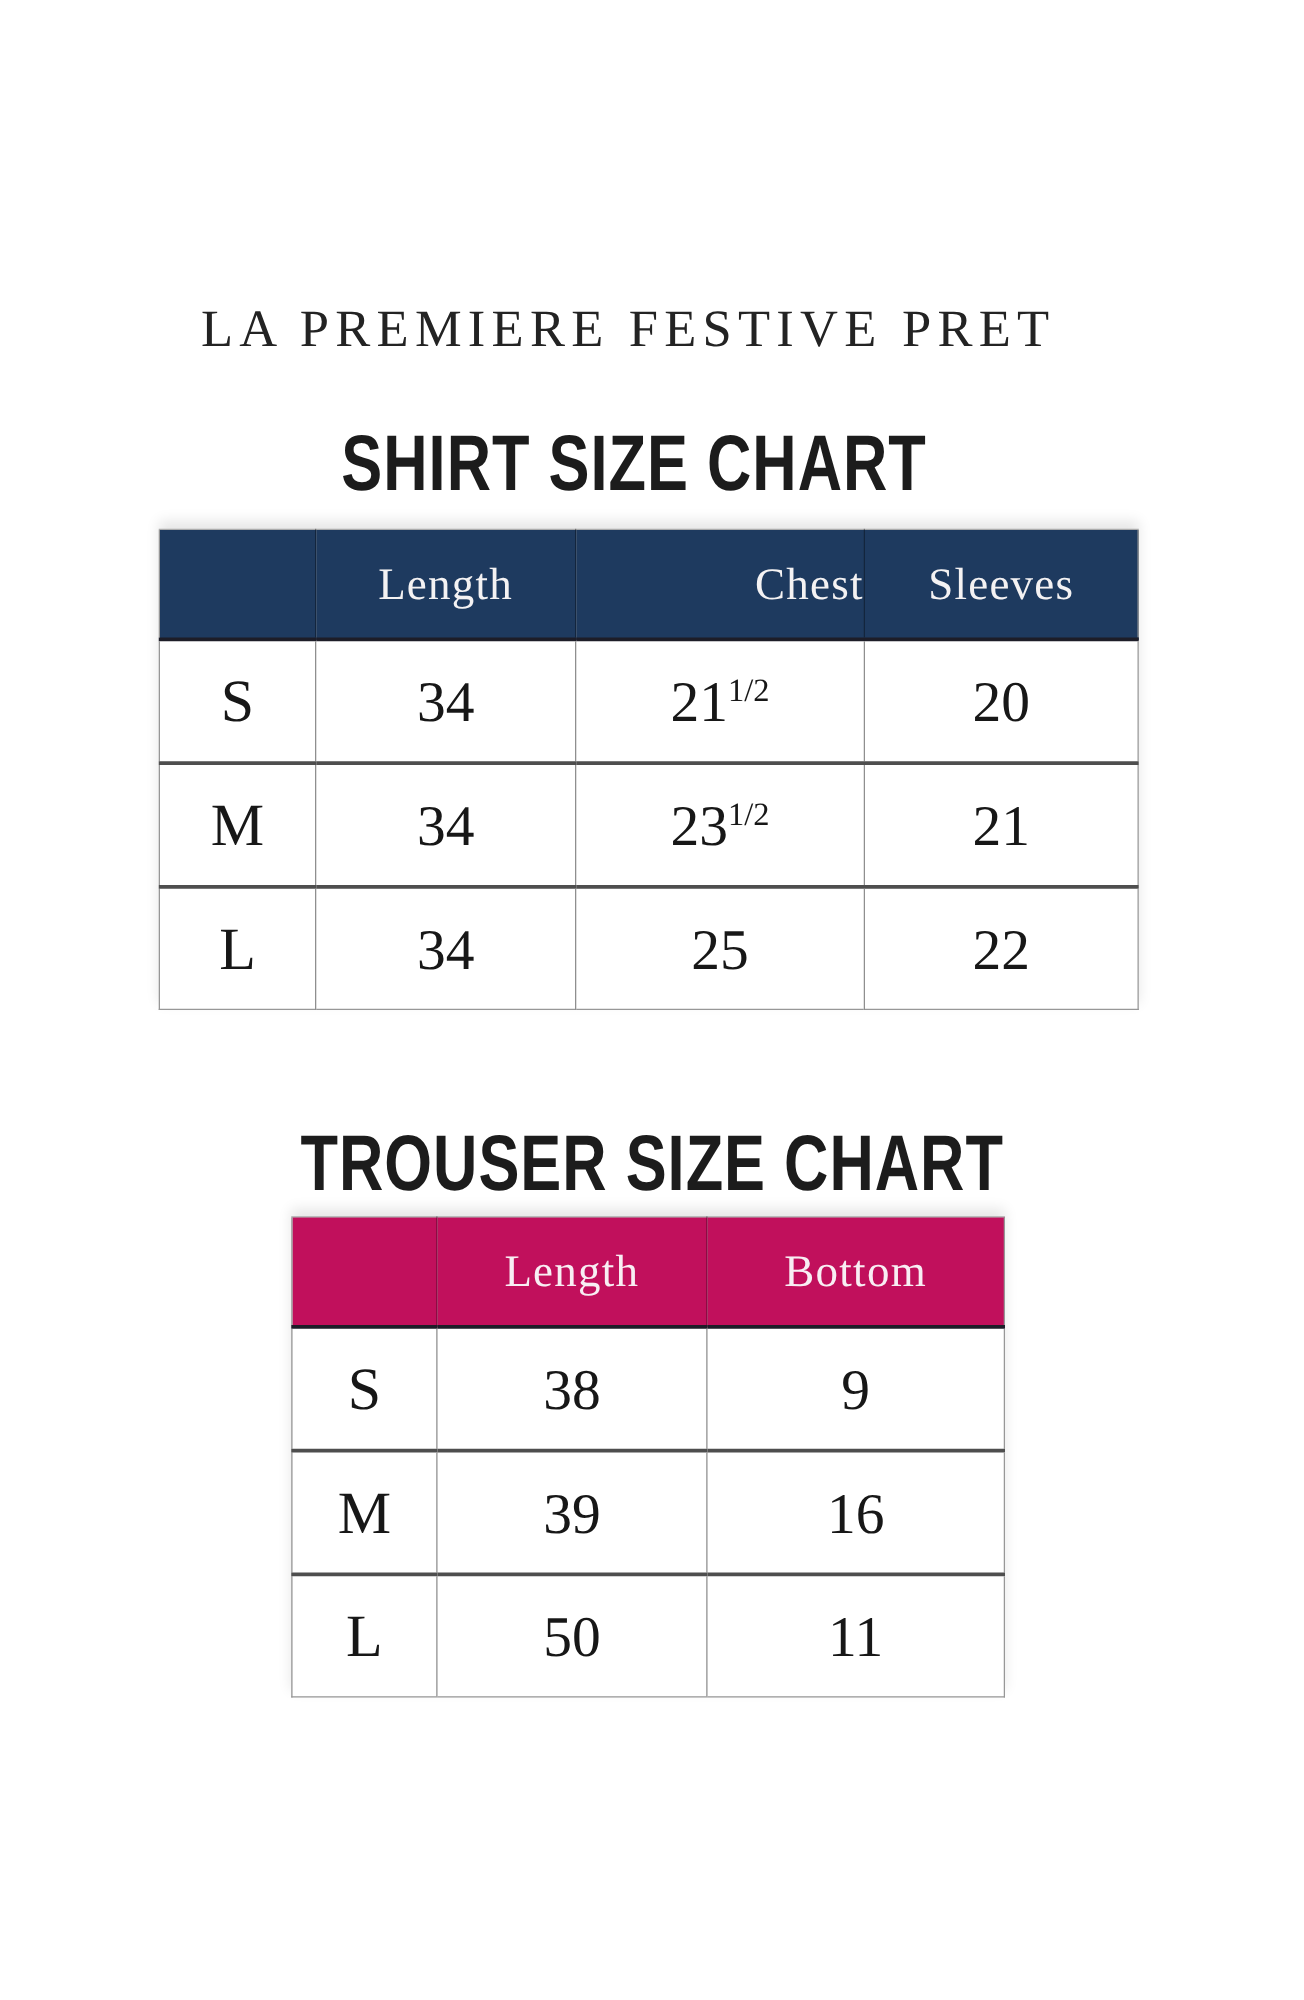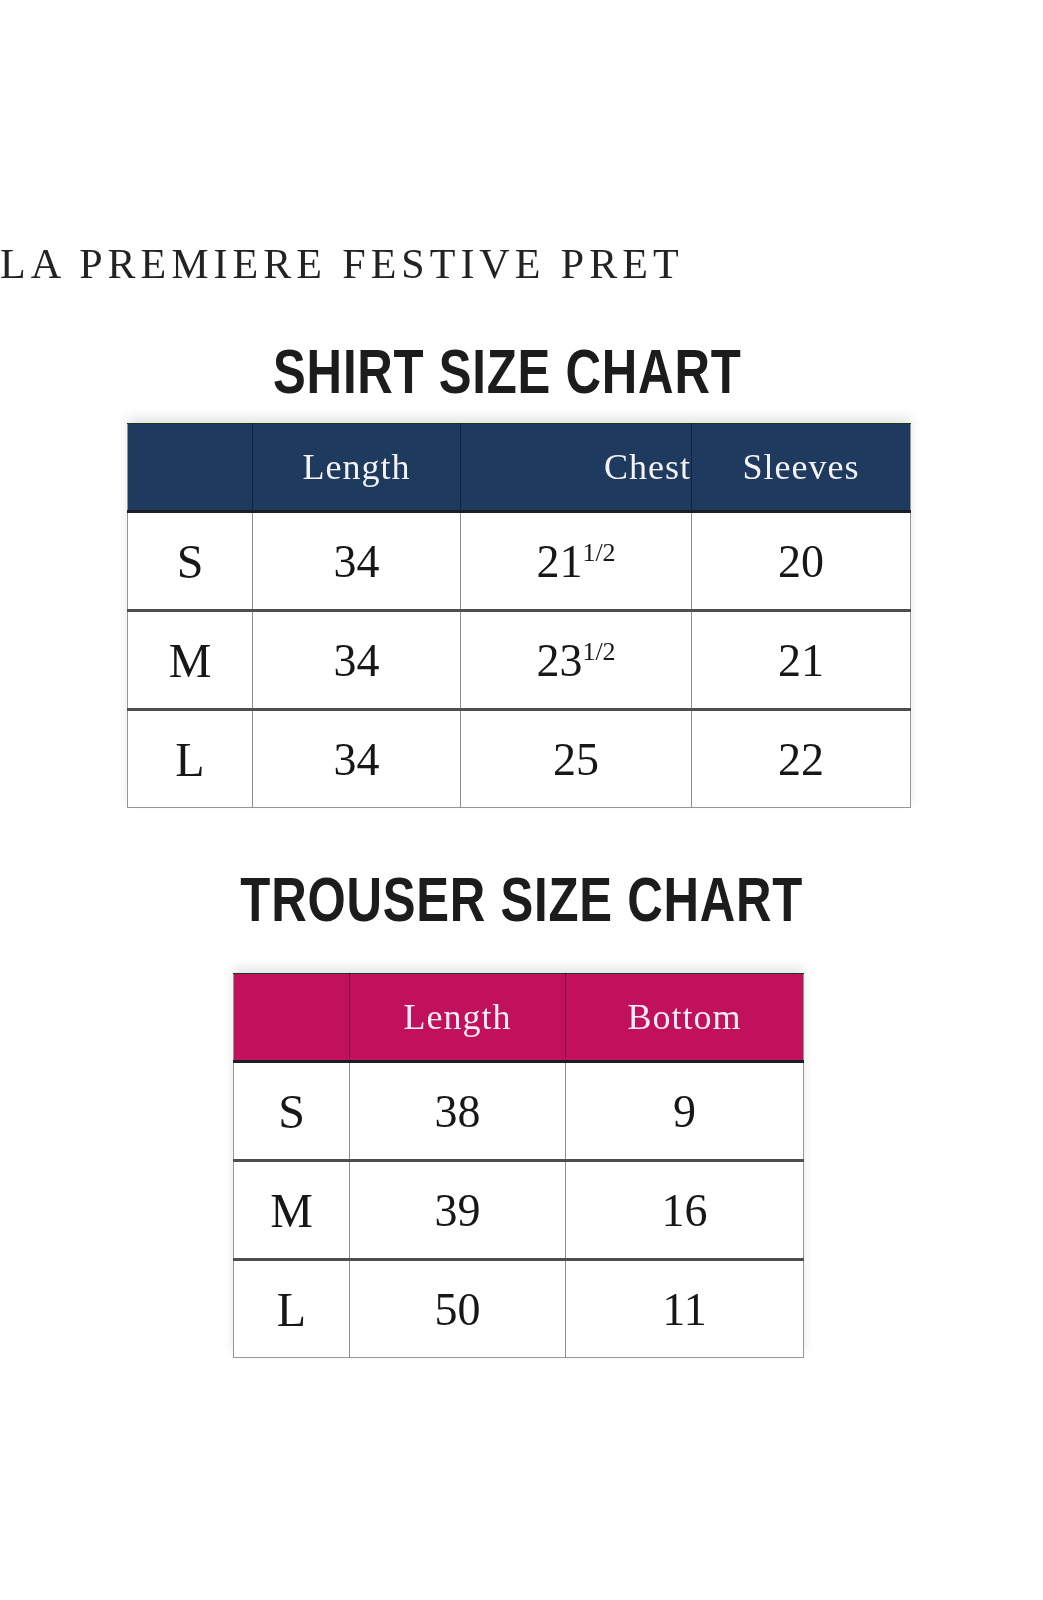--- a/index.html
+++ b/index.html
@@ -2,38 +2,38 @@
 <html><head>
 <meta charset="utf-8">
 <style>
   html,body{margin:0;padding:0;}
   body{
     width:1043px;height:1600px;background:#ffffff;position:relative;
     font-family:"Liberation Serif", serif;color:#1b1b1b;overflow:hidden;
   }
   .brand-title{
     position:absolute;top:240px;left:0;right:38px;
-    font-size:42px;line-height:1.15;
+    text-align:center;font-size:42px;line-height:1.15;
     letter-spacing:5px;color:#232323;white-space:nowrap;
   }
   .section-heading{
     position:absolute;left:0;right:0;text-align:center;
     font-family:Liberation Sans, sans-serif;font-weight:bold;
     font-size:63px;line-height:1;color:#1c1c1c;white-space:nowrap;
   }
   .section-heading .squeeze{
     display:inline-block;transform:scaleX(0.78);transform-origin:center;
     letter-spacing:1px;
   }
   .heading-shirt{top:340px;right:28px;}
-  .heading-trouser{top:868px;right:0;}
+  .heading-trouser{top:900px;right:0;}
   table.size-table{
     position:absolute;border-collapse:collapse;table-layout:fixed;
     box-shadow:0 -6px 10px rgba(0,0,0,0.10);
-    border:1px solid #979797;background:#14532d;
+    border:1px solid #979797;background:#e5e5e5;
   }
   .shirt-table{top:423px;left:127px;width:779px;}
   .trouser-table{top:973px;left:233px;width:567px;}
   .shirt-table th:nth-child(1){width:124px;}
   .shirt-table th:nth-child(2){width:207px;}
   .shirt-table th:nth-child(3){width:230px;}
   .shirt-table th:nth-child(4){width:218px;}
   .trouser-table th:nth-child(1){width:115px;}
   .trouser-table th:nth-child(2){width:215px;}
   .trouser-table th:nth-child(3){width:237px;}

